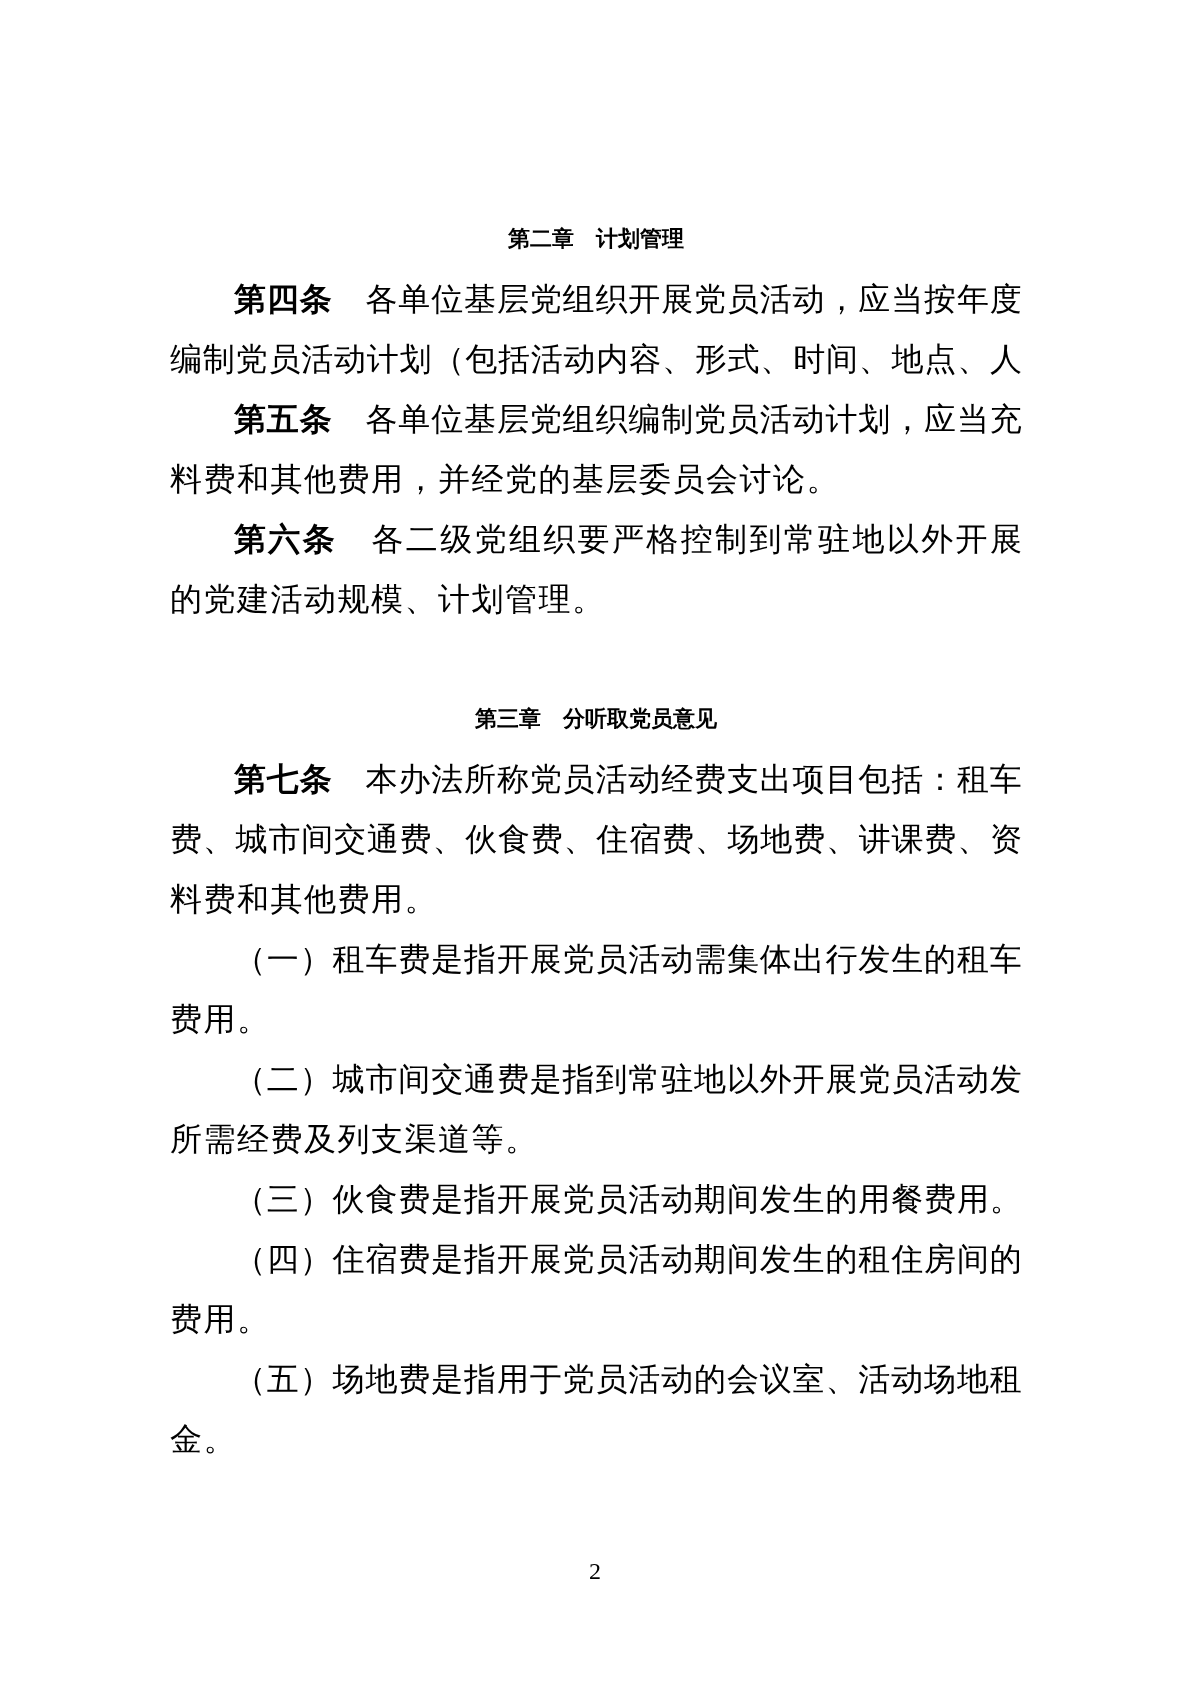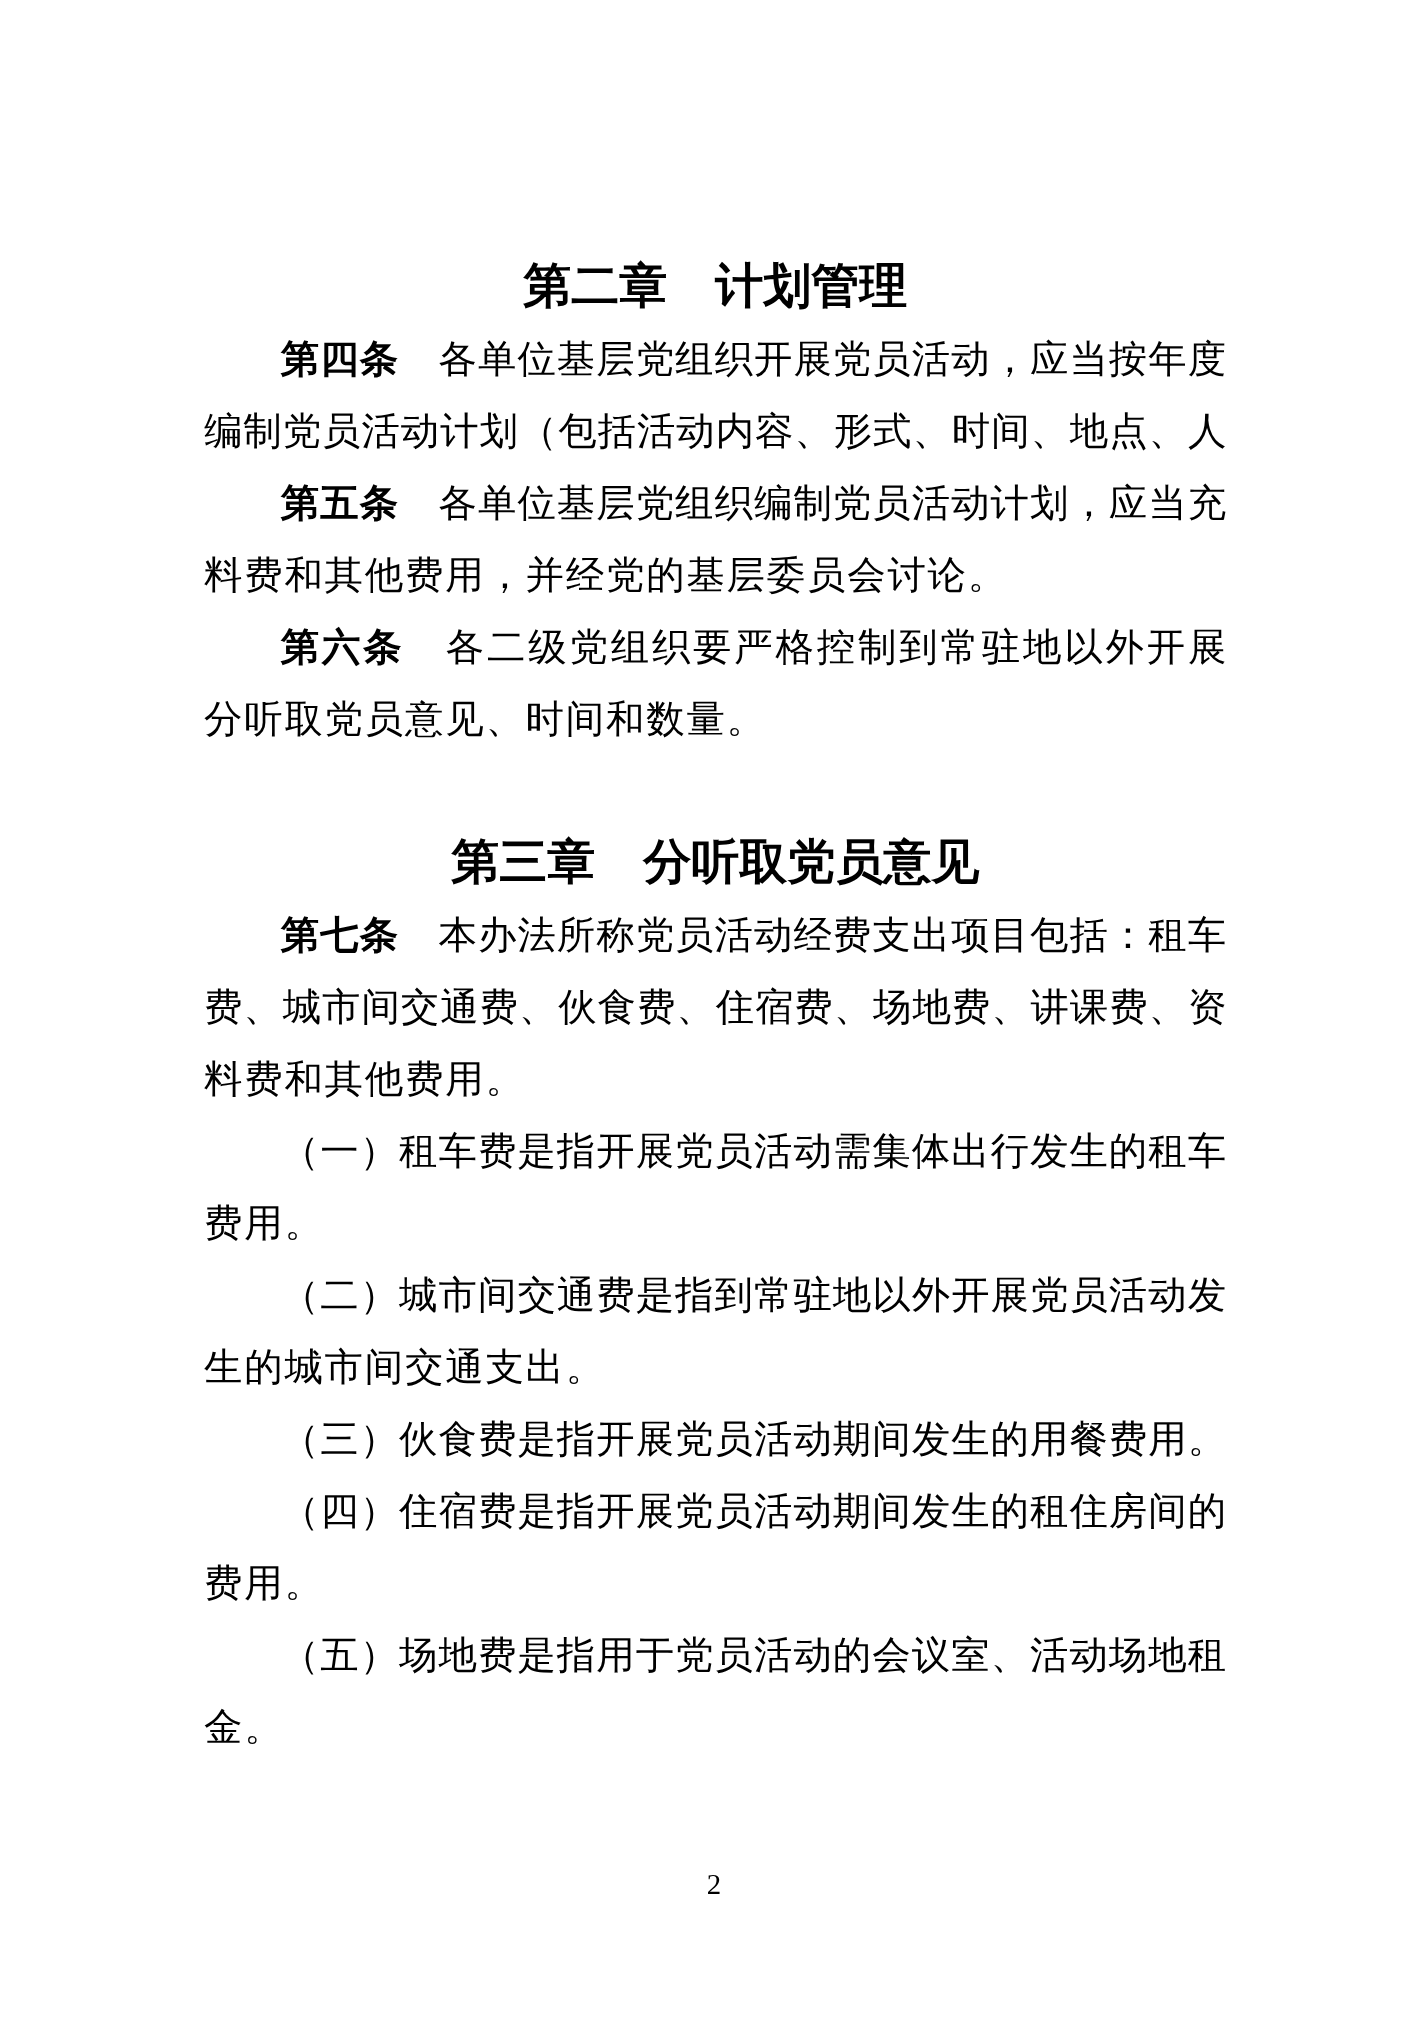--- a/index.html
+++ b/index.html
@@ -42,21 +42,21 @@
   }
   .line.indent {
     padding-left: 64px;
   }
   .hei {
     font-family: "Liberation Sans", "DejaVu Sans", sans-serif;
     font-weight: 700;
   }
   .heading {
     text-align: center;
-    font-size: 40px;
+    font-size: 22px;
     font-family: "Liberation Sans", "DejaVu Sans", sans-serif;
     font-weight: 700;
     display: block;
   }
   .spacer {
     height: 60px;
   }
   .page-number {
     position: absolute;
     left: 0;
@@ -179,21 +179,21 @@
           <span>制</span>
           <span>到</span>
           <span>常</span>
           <span>驻</span>
           <span>地</span>
           <span>以</span>
           <span>外</span>
           <span>开</span>
           <span>展</span>
         </div>
-        <div class="line plain"><span>分听取党员意见、时间和数量。</span></div>
+        <div class="line plain"><span>的党建活动规模、计划管理。</span></div>
       </div>
       <div class="spacer"></div>
       <div class="line heading">第三章　分听取党员意见</div>
       <div class="">
         <div class="line just indent">
           <span class="hei">第</span>
           <span class="hei">七</span>
           <span class="hei">条</span>
           <span>　</span>
           <span>本</span>
@@ -296,21 +296,21 @@
           <span>以</span>
           <span>外</span>
           <span>开</span>
           <span>展</span>
           <span>党</span>
           <span>员</span>
           <span>活</span>
           <span>动</span>
           <span>发</span>
         </div>
-        <div class="line plain"><span>生的城市间交通支出。</span></div>
+        <div class="line plain"><span>所需经费及列支渠道等。</span></div>
       </div>
       <div class="">
         <div class="line just indent">
           <span>（</span>
           <span>三</span>
           <span>）</span>
           <span>伙</span>
           <span>食</span>
           <span>费</span>
           <span>是</span>

